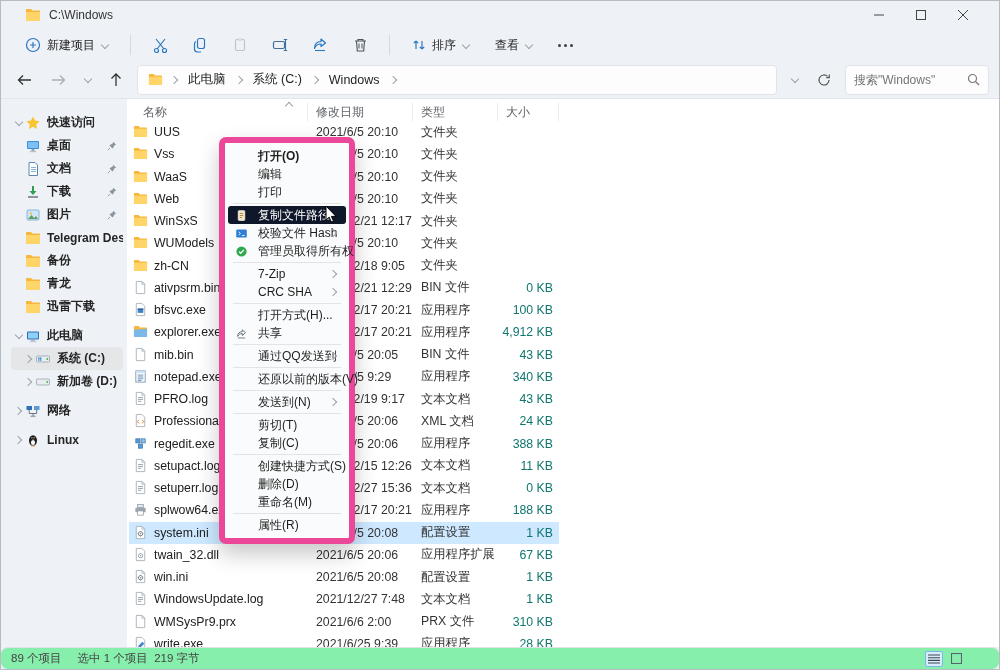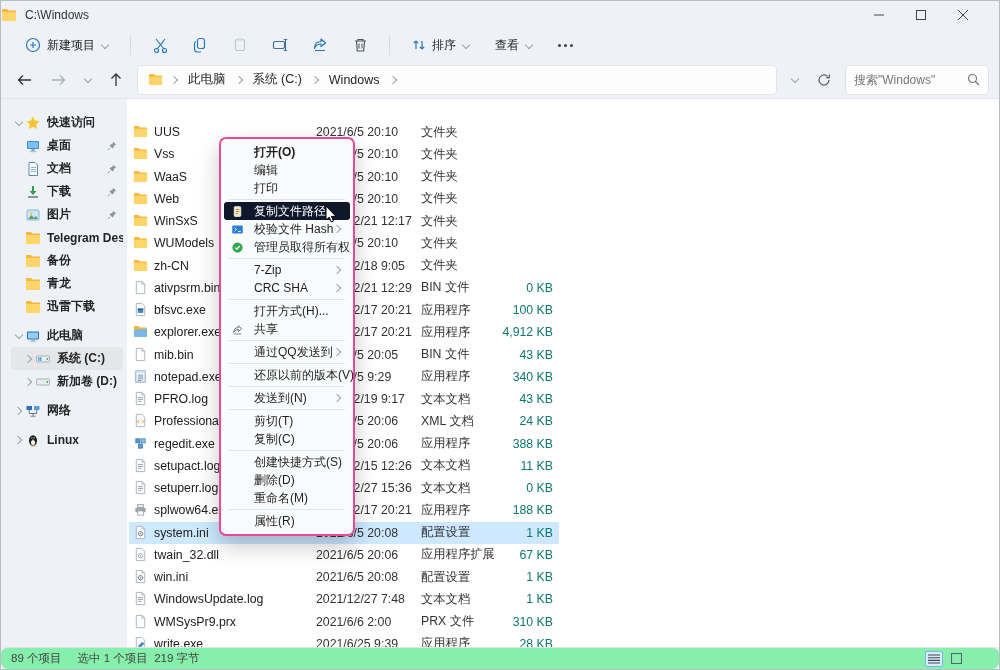--- a/index.html
+++ b/index.html
@@ -1,21 +1,21 @@
 <!DOCTYPE html>
 <html><head>
 <meta charset="utf-8">
 <style>
   * { box-sizing: border-box; margin: 0; padding: 0; }
   html,body { width:1000px; height:670px; overflow:hidden; }
   body { font-family:"Liberation Sans","DejaVu Sans",sans-serif; font-size:12px; color:#1b1b1b; background:#fff; }
   .window { position:relative; width:1000px; height:670px; background:#eef2f7; border:1px solid #b7bcc2; overflow:hidden; }
 
   
-  .titlebar { position:absolute; top:0; left:0; right:15px; height:28px; display:flex; align-items:center; padding-left:0; }
+  .titlebar { position:absolute; top:0; left:0; right:15px; height:28px; display:flex; align-items:center; padding-left:24px; }
   .titlebar .t-icon { width:16px; height:16px; margin-right:8px; }
   .titlebar .t-text { font-size:12px; color:#333; }
   .win-controls { position:absolute; right:0; top:0; height:28px; display:flex; }
   .win-btn { width:42px; height:28px; display:flex; align-items:center; justify-content:center; color:#444; }
 
   
   .toolbar { position:absolute; top:28px; left:0; right:0; height:32px; display:flex; align-items:center; padding-left:16px; gap:10px; }
   .tb-btn { display:flex; align-items:center; gap:6px; padding:4px 8px; border-radius:4px; }
   .tb-ico { width:30px; height:26px; display:flex; align-items:center; justify-content:center; border-radius:4px; }
   .tb-sep { width:1px; height:20px; background:#d6dbe1; margin:0 4px; }
@@ -61,21 +61,21 @@
   .fl-rows { position:absolute; top:22px; left:2px; width:430px; bottom:0; overflow:hidden; }
   .row { position:relative; height:22.26px; display:flex; align-items:center; font-size:12.3px; color:#202020; }
   .row.selected { background:#cde8ff; }
   .row .icon { position:absolute; left:4px; width:15px; height:15px; top:3px; }
   .cell-name { position:absolute; left:25px; width:152px; white-space:nowrap; overflow:hidden; }
   .cell-date { position:absolute; left:187px; width:100px; color:#333; }
   .cell-type { position:absolute; left:292px; width:75px; color:#333; }
   .cell-size { position:absolute; right:6px; width:70px; text-align:right; color:#0f766e; }
 
   
-  .ctx-menu { position:absolute; left:218px; top:136px; width:136px; background:#fafbfc; border:2px solid #ec4899; border-radius:7px; box-shadow:0 10px 22px rgba(0,0,0,.22); padding:4px 0; z-index:50; }
+  .ctx-menu { position:absolute; left:218px; top:136px; width:136px; background:#fafbfc; border:6px solid #ec4899; border-radius:7px; box-shadow:0 10px 22px rgba(0,0,0,.22); padding:4px 0; z-index:50; }
   .menu-item { position:relative; height:18px; line-height:18px; font-size:12px; color:#1e1e1e; padding-left:30px; margin:0 3px; border-radius:3px; white-space:nowrap; }
   .menu-item.bold { font-weight:bold; }
   .menu-item.highlighted { background:#0f172a; color:#fff; }
   .menu-item .m-icon { position:absolute; left:7px; top:2.5px; width:13px; height:13px; }
   .menu-item .m-sub { position:absolute; right:9px; top:5px; }
   .menu-sep { height:1px; background:#e2e4e7; margin:2px 8px; }
 
   
   .statusbar { position:absolute; left:0; right:0; bottom:0; height:22px; background:#86efac; border-top:1px solid #e0e3e7; display:flex; align-items:center; padding:4px 10px; font-size:11.5px; color:#444; gap:16px;border-radius:7px; }
   .sb-right { margin-left:auto; display:flex; gap:4px; margin-right:24px; }
@@ -433,20 +433,26 @@
               <circle cx="9.1" cy="5.8" r=".6" fill="#fff"></circle>
               <path d="M7.2 7h1.6l-.8 1z" fill="#e8a33d"></path>
               <path d="M6.5 13.6h3l.9 1h-4.8z" fill="#e8a33d"></path>
             </svg>
           </span>
           <span class="slabel">Linux</span>
         </div>
       </div>
 
     <div class="filelist">
+      <div class="fl-header">
+        <div class="hc hc-name"><span>名称</span><span class="sort-caret chev up gray"></span></div>
+        <div class="hc hc-date">修改日期</div>
+        <div class="hc hc-type">类型</div>
+        <div class="hc hc-size">大小</div>
+      </div>
       <div class="fl-rows" id="file-rows">
           <div class="row">
             <span class="icon">
               <svg viewBox="0 0 16 16">
                 <path fill="#f6b73c" d="M1 3c0-.6.4-1 1-1h4l1.5 1.6H14c.6 0 1 .4 1 1v8.1c0 .7-.5 1.2-1.2 1.2H2.2C1.5 13.9 1 13.4 1 12.7z"></path>
                 <path fill="#ffd56a" d="M1 5h14v7.7c0 .7-.5 1.2-1.2 1.2H2.2C1.5 13.9 1 13.4 1 12.7z"></path>
               </svg>
             </span>
             <span class="cell-name">UUS</span>
             <span class="cell-date">2021/6/5 20:10</span>

